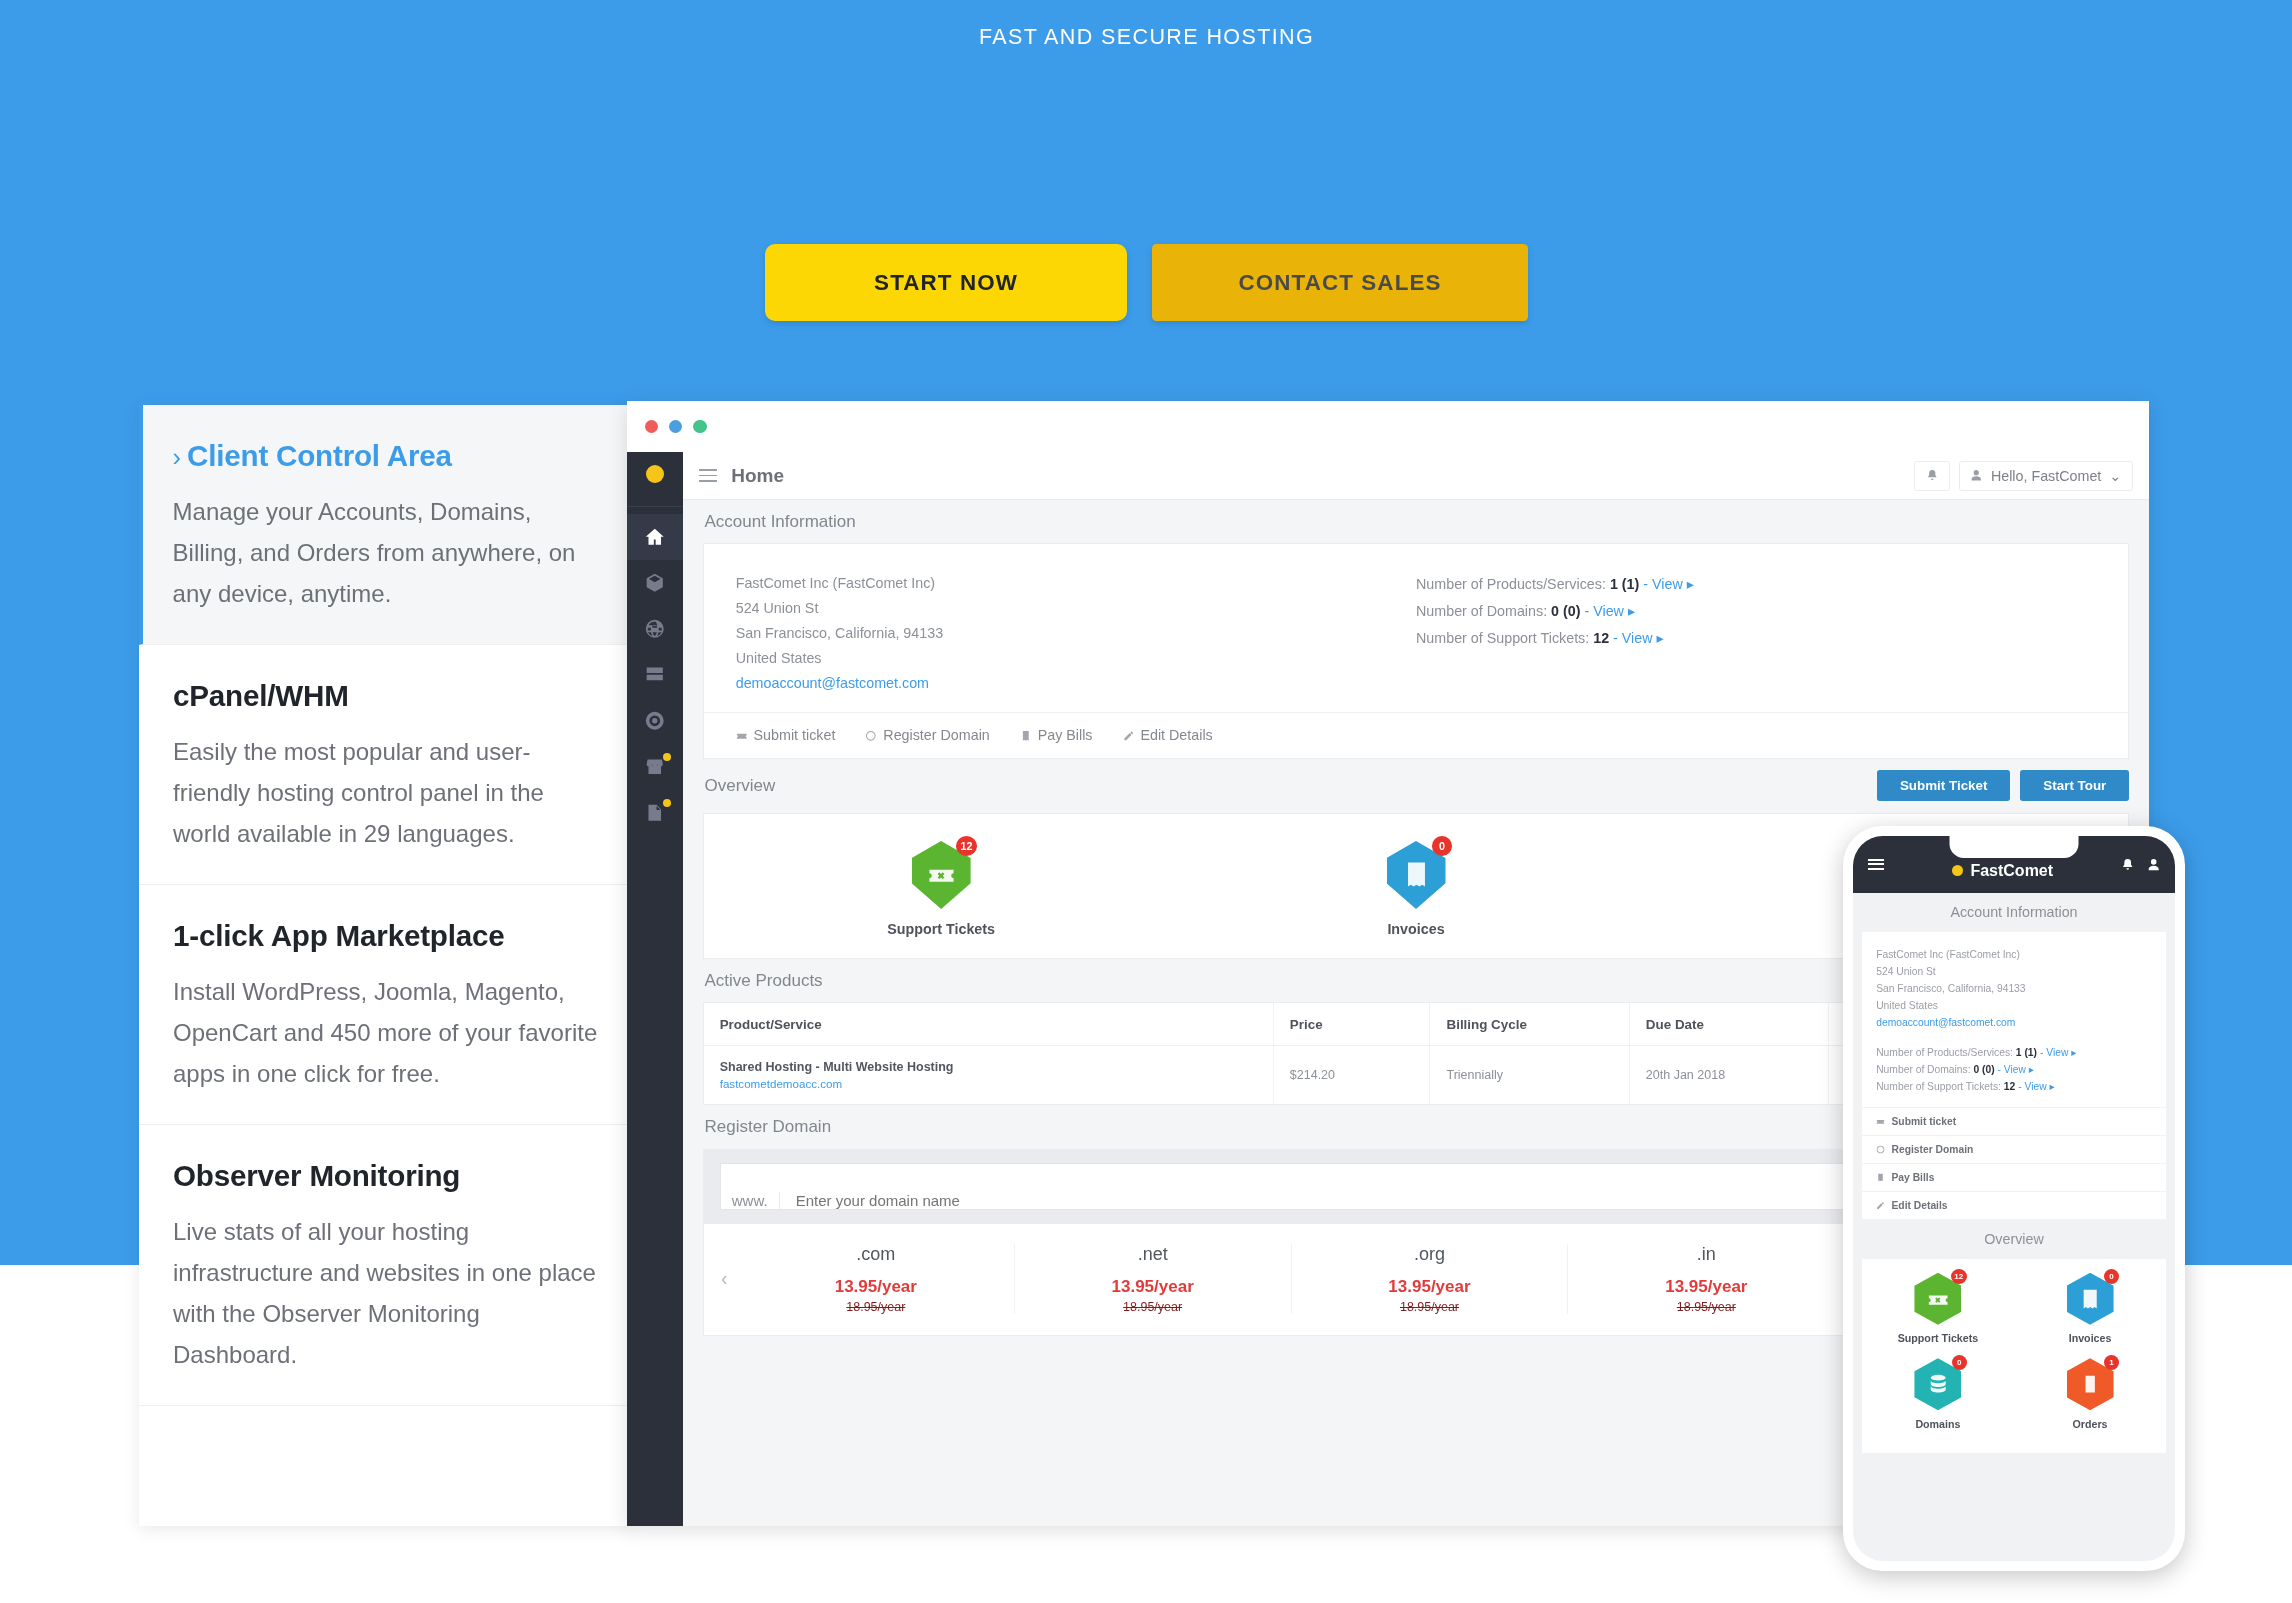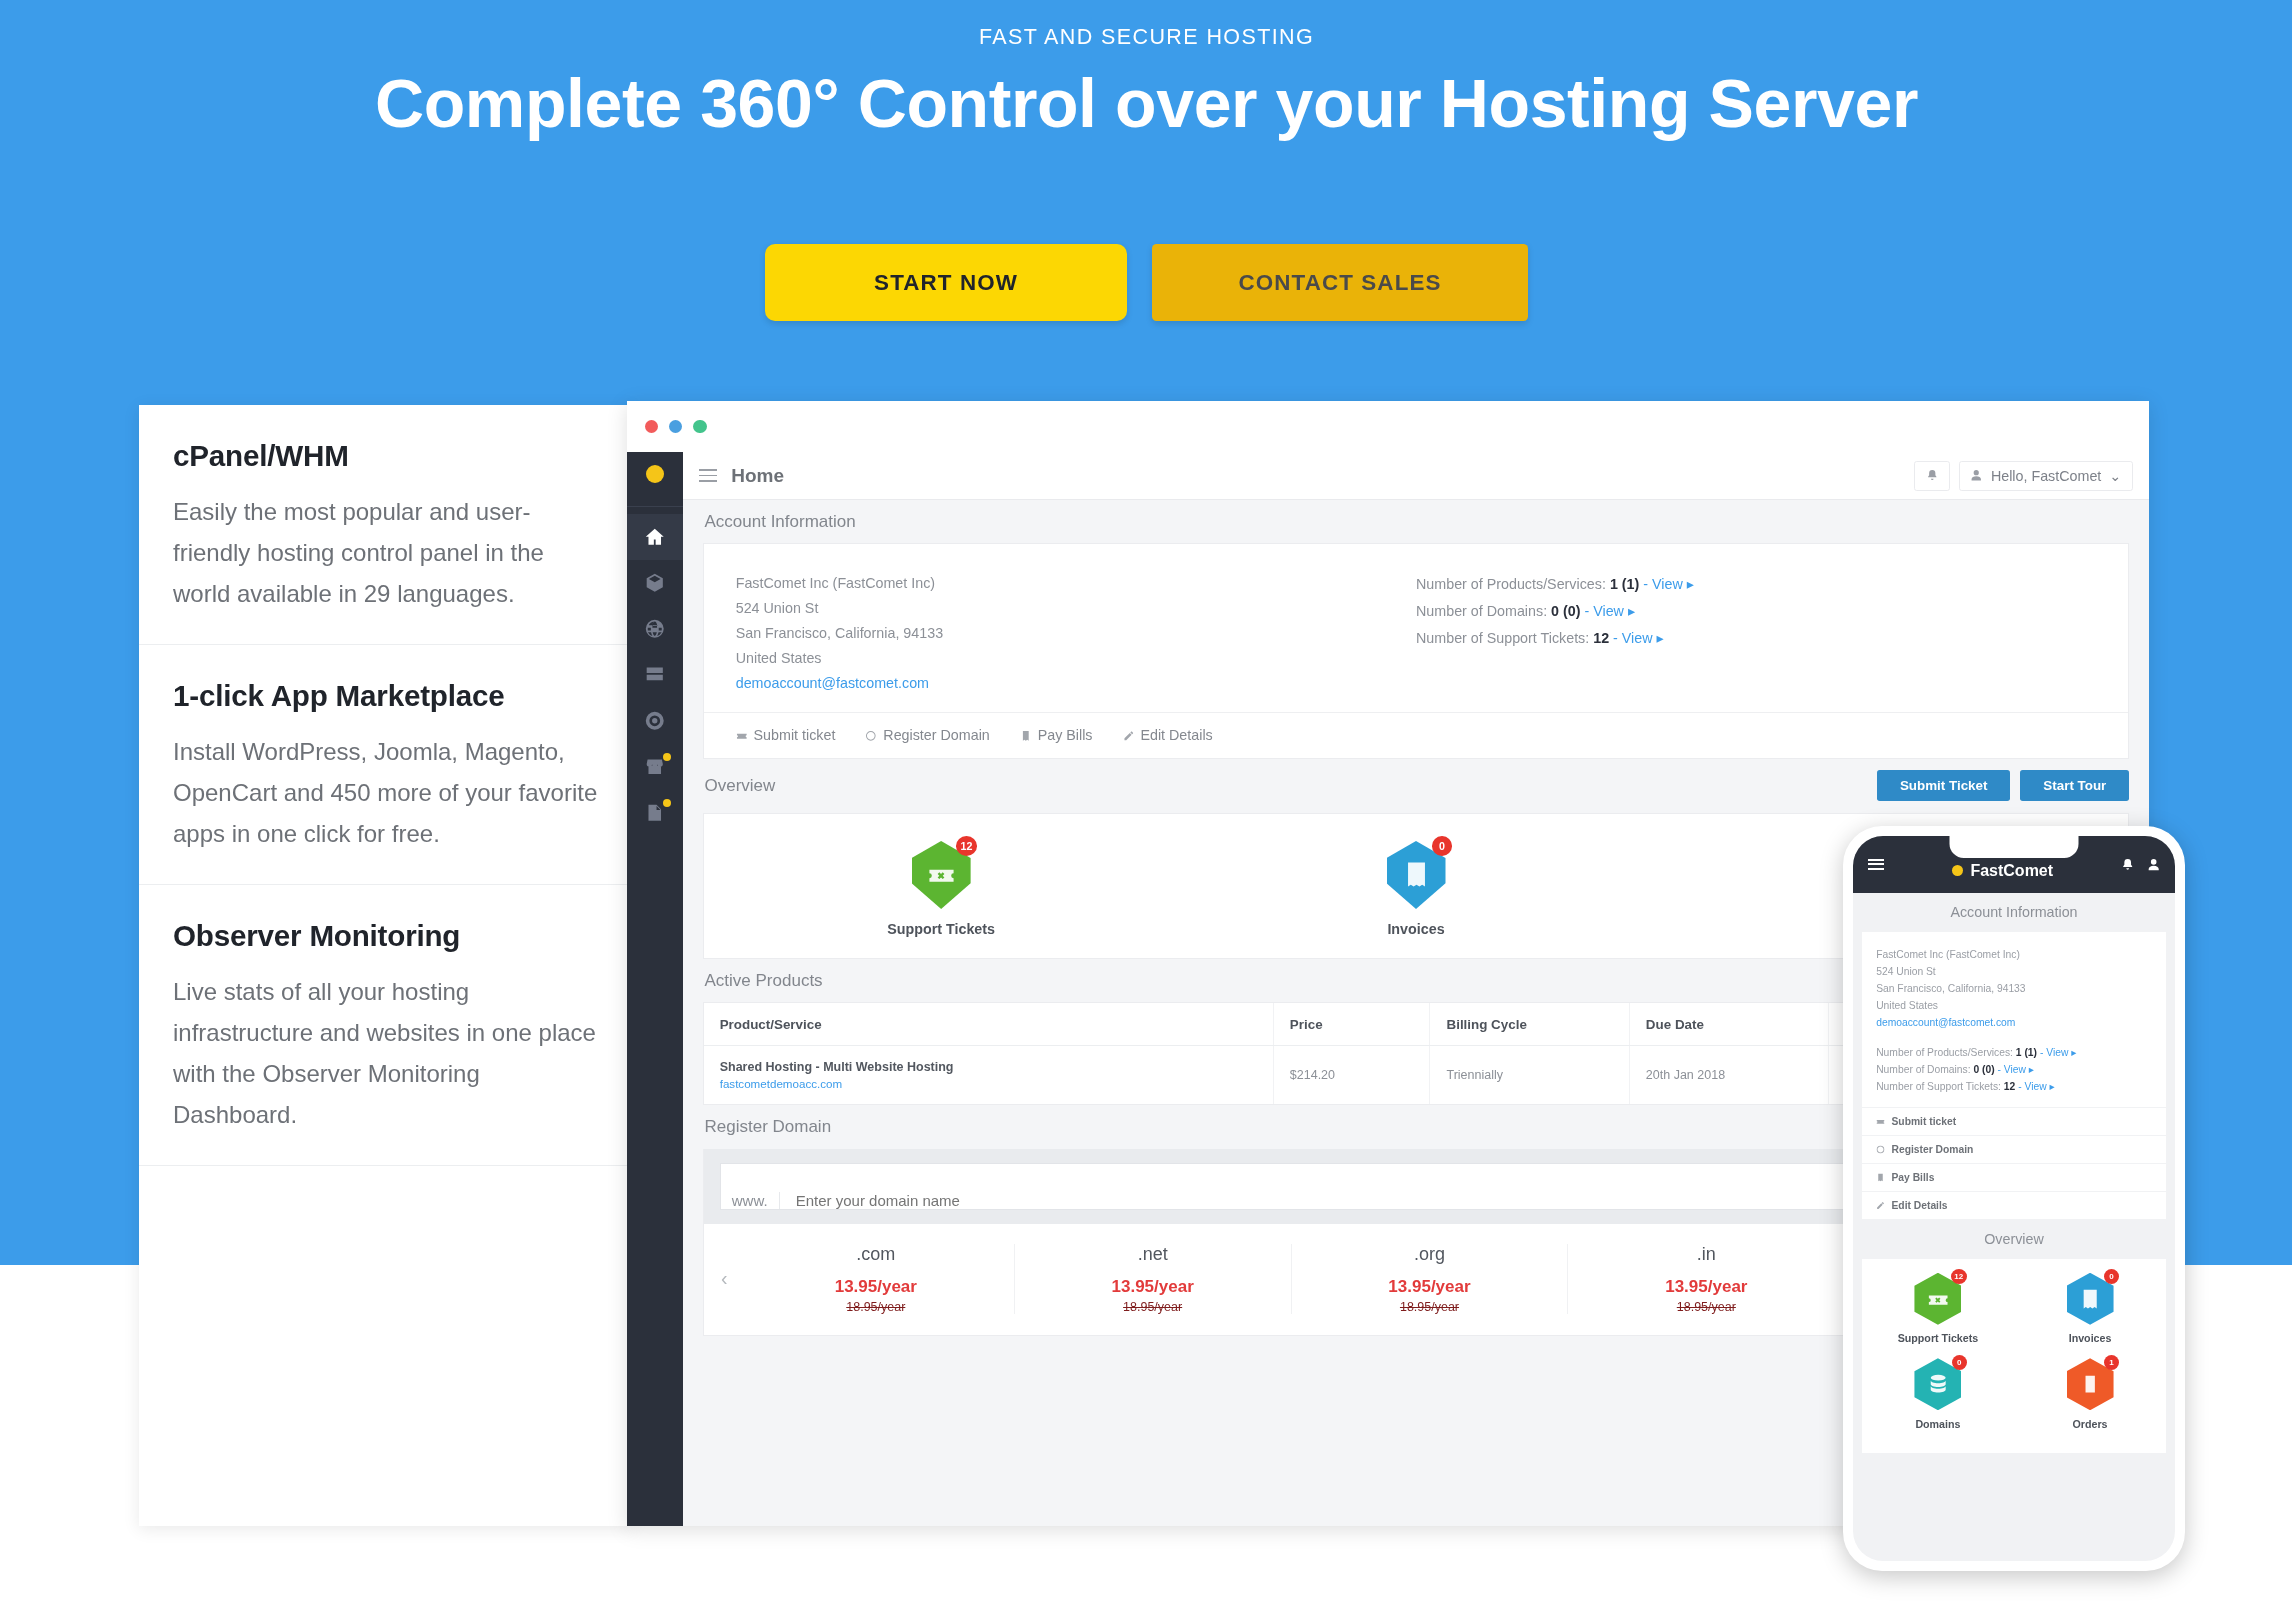--- a/index.html
+++ b/index.html
@@ -441,28 +441,33 @@
     font-size: 8px; font-weight: bold;
     display: flex; align-items: center; justify-content: center;
   }
   .phone-ov-label { margin-top: 7.2px; font-size: 10.7px; font-weight: bold; color: #4e535b; }
 </style>
 </head>
 <body>
 
 <div class="hero-band">
   <div class="hero-eyebrow">FAST AND SECURE HOSTING</div>
-  <div class="hero-title">Complete 360° Control over your Hosting Server</div>
   <div class="hero-buttons">
     <button class="btn btn-start">START NOW</button>
     <button class="btn btn-contact">CONTACT SALES</button>
   </div>
 </div>
 
 <div class="feature-card">
+  <div class="feature-item active">
+    <div class="feature-title">
+      <span class="chev">›</span><span>Client Control Area</span>
+    </div>
+    <div class="feature-desc">Manage your Accounts, Domains, Billing, and Orders from anywhere, on any device, anytime.</div>
+  </div>
   <div class="feature-item">
     <div class="feature-title"><span>cPanel/WHM</span></div>
     <div class="feature-desc">Easily the most popular and user-friendly hosting control panel in the world available in 29 languages.</div>
   </div>
   <div class="feature-item">
     <div class="feature-title"><span>1-click App Marketplace</span></div>
     <div class="feature-desc">Install WordPress, Joomla, Magento, OpenCart and 450 more of your favorite apps in one click for free.</div>
   </div>
   <div class="feature-item">
     <div class="feature-title"><span>Observer Monitoring</span></div>

